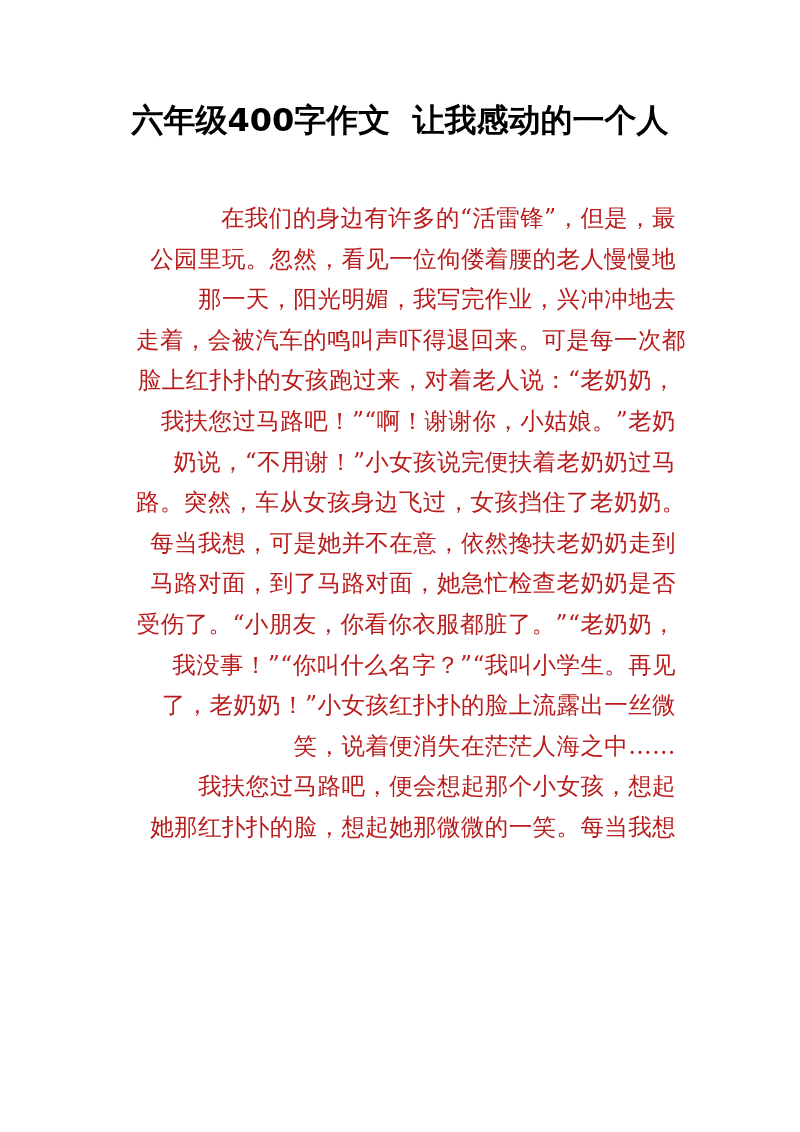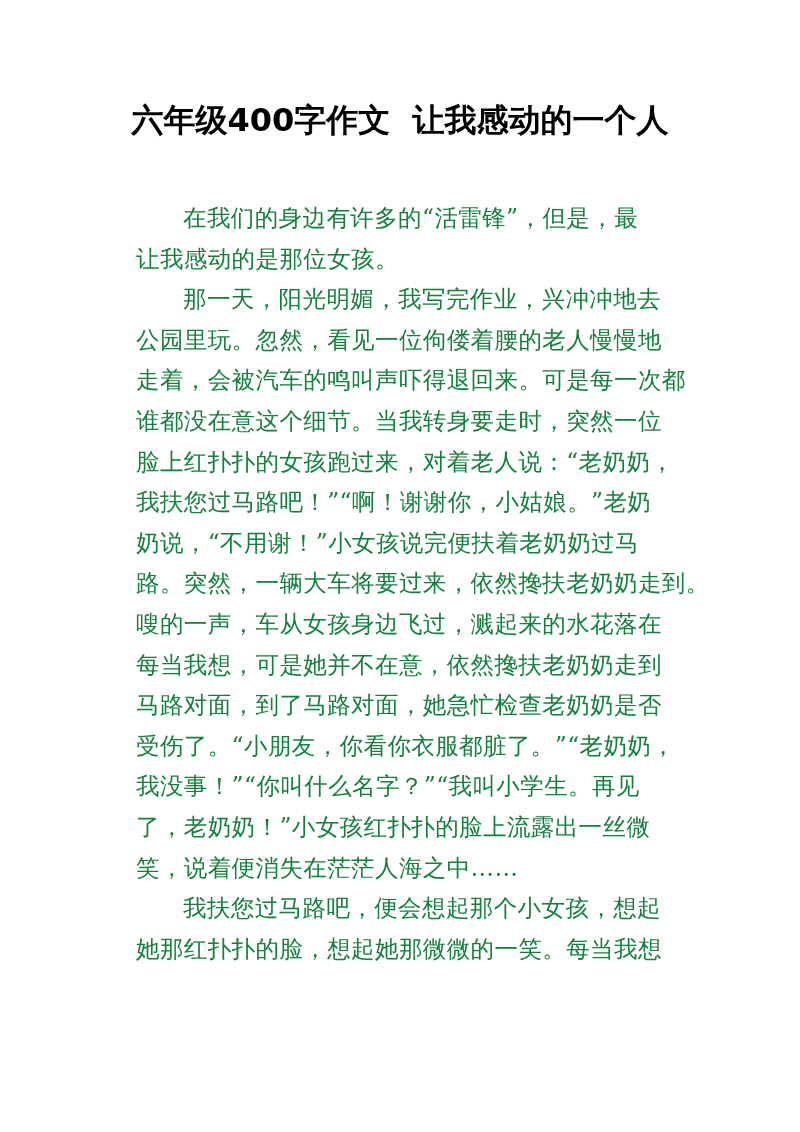--- a/index.html
+++ b/index.html
@@ -39,45 +39,43 @@
       position: absolute;
       top: 198px;
       left: 136px;
       width: 540px;
     }
     .line {
       height: 40.6px;
       line-height: 40.6px;
       font-size: 23.5px;
       white-space: nowrap;
-      color: #15803d;
+      color: #b91c1c;
       letter-spacing: 0.4px;
+      text-align: right;
     }
     .line.indent {
       padding-left: 47px;
     }
   </style>
 </head>
 <body>
 
 <div class="page">
   <div class="title">六年级400字作文  让我感动的一个人</div>
 
   <div class="body">
     <div class="line indent">在我们的身边有许多的“活雷锋”，但是，最</div>
-    <div class="line">让我感动的是那位女孩。</div>
+    <div class="line">公园里玩。忽然，看见一位佝偻着腰的老人慢慢地</div>
     <div class="line indent">那一天，阳光明媚，我写完作业，兴冲冲地去</div>
-    <div class="line">公园里玩。忽然，看见一位佝偻着腰的老人慢慢地</div>
     <div class="line">走着，会被汽车的鸣叫声吓得退回来。可是每一次都</div>
-    <div class="line">谁都没在意这个细节。当我转身要走时，突然一位</div>
     <div class="line">脸上红扑扑的女孩跑过来，对着老人说：“老奶奶，</div>
     <div class="line">我扶您过马路吧！”“啊！谢谢你，小姑娘。”老奶</div>
     <div class="line">奶说，“不用谢！”小女孩说完便扶着老奶奶过马</div>
-    <div class="line">路。突然，一辆大车将要过来，依然搀扶老奶奶走到。</div>
-    <div class="line">嗖的一声，车从女孩身边飞过，溅起来的水花落在</div>
+    <div class="line">路。突然，车从女孩身边飞过，女孩挡住了老奶奶。</div>
     <div class="line">每当我想，可是她并不在意，依然搀扶老奶奶走到</div>
     <div class="line">马路对面，到了马路对面，她急忙检查老奶奶是否</div>
     <div class="line">受伤了。“小朋友，你看你衣服都脏了。”“老奶奶，</div>
     <div class="line">我没事！”“你叫什么名字？”“我叫小学生。再见</div>
     <div class="line">了，老奶奶！”小女孩红扑扑的脸上流露出一丝微</div>
     <div class="line">笑，说着便消失在茫茫人海之中……</div>
     <div class="line indent">我扶您过马路吧，便会想起那个小女孩，想起</div>
     <div class="line">她那红扑扑的脸，想起她那微微的一笑。每当我想</div>
   </div>
 </div>

